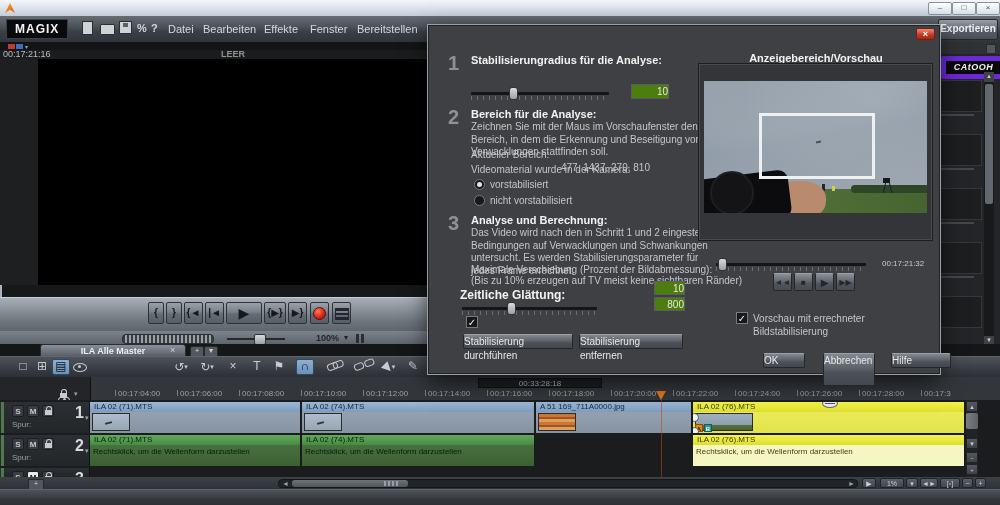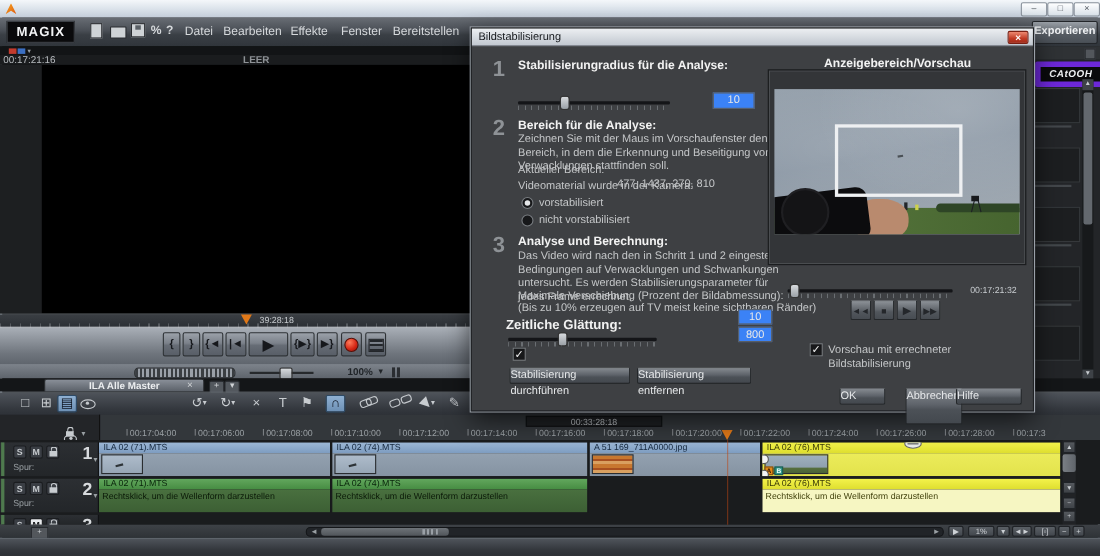--- a/index.html
+++ b/index.html
@@ -132,21 +132,21 @@
   .dialog{left:428px;top:25px;width:510px;height:347px;background:#3e4043;border:1px solid #202225;box-shadow:0 0 0 1px #9aa0a8,0 8px 22px rgba(0,0,0,.65);z-index:10;}
   .dlg-title{position:absolute;left:0;top:0;width:100%;height:16px;background:linear-gradient(#eceff2,#c2c8d0);border-bottom:1px solid #8a9098;color:#15181c;font-size:10px;line-height:16px;box-sizing:border-box;padding-left:6px;}
   .dlg-close{position:absolute;right:4px;top:2px;width:19px;height:12px;background:linear-gradient(#ee8a72,#c03a24 60%,#a02a18);border:1px solid #7a1f12;border-radius:2px;color:#fff;font-size:9px;font-weight:bold;text-align:center;line-height:11px;box-sizing:border-box;}
   .stepnum{position:absolute;color:#8e9296;font-size:20px;font-weight:bold;}
   .dheading{position:absolute;color:#f2f2f2;font-size:11px;font-weight:bold;}
   .dtext{position:absolute;color:#c4c6c8;font-size:10px;line-height:1.25;}
   .slider{position:absolute;}
   .sl-track{height:3px;background:#141518;border-radius:1px;}
   .sl-ticks{height:4px;margin-top:1px;background:repeating-linear-gradient(90deg,#6a6e72 0 1px,transparent 1px 6px);}
   .sl-thumb{position:absolute;top:-5px;width:9px;height:13px;background:linear-gradient(#d8dbde,#9aa0a6);border:1px solid #333;border-radius:3px;box-sizing:border-box;}
-  .vbox{position:absolute;background:#3b82f6;border:1px solid #5a5e63;color:#e8e8e8;font-size:10px;text-align:center;line-height:13px;box-sizing:border-box;margin-left:17px;}
+  .vbox{position:absolute;background:#4d7c0f;border:1px solid #5a5e63;color:#e8e8e8;font-size:10px;text-align:right;line-height:13px;box-sizing:border-box;}
   .dcheck{position:absolute;width:12px;height:12px;background:#17181a;border:1px solid #787c80;color:#f2f2f2;font-size:10px;line-height:11px;text-align:center;box-sizing:border-box;}
   .dradio{position:absolute;width:11px;height:11px;border-radius:50%;background:#17181a;border:1px solid #787c80;box-sizing:border-box;}
   .dradio.sel::after{content:'';position:absolute;left:2px;top:2px;width:5px;height:5px;border-radius:50%;background:#e4e6e8;}
   .dlgbtn{position:absolute;background:linear-gradient(#83888e,#5e636a 45%,#4c5157 60%,#43484e);border:1px solid #24272a;border-top-color:#9aa0a6;border-radius:2px;color:#e6e8ea;font-size:10px;text-align:left;box-sizing:border-box;}
   .pv-panel{position:absolute;left:269px;top:37px;width:235px;height:178px;background:#333538;border:1px solid #1b1d1f;box-shadow:inset 0 0 0 1px #4a4d50;box-sizing:border-box;}
   .pv-img{position:absolute;left:5px;top:17px;width:223px;height:132px;overflow:hidden;background:
      radial-gradient(ellipse at 75% 15%, rgba(255,255,255,.16), transparent 55%),
      radial-gradient(ellipse at 25% 40%, rgba(255,255,255,.10), transparent 50%),
      linear-gradient(170deg,#97a2ad 0%,#8d99a6 45%,#9aa4ae 75%,#a6aeb5 100%);}
   .pv-ground{position:absolute;left:0;bottom:0;width:100%;height:24px;background:linear-gradient(92deg,#6a8050 0%,#517038 45%,#46642f 100%);}
@@ -220,25 +220,20 @@
   <span class="abs g3d-r"></span>
   <span class="abs g3d-b"></span>
   <span class="abs g3d-v">▾</span>
   <div class="abs mon-info">
     <span class="abs" style="left:3px">00:17:21:16</span>
     <span class="abs" style="left:233px;transform:translateX(-50%);color:#8e9296;font-weight:bold">LEER</span>
   </div>
   <div class="abs mon-video"></div>
   <div class="abs mon-left"></div>
 
-  <div class="abs mon-ruler">
-    <div class="abs mon-ticks"></div>
-    <div class="abs mon-marker"></div>
-    <span class="abs mon-ruler-time">39:28:18</span>
-  </div>
 
   <div class="abs transport"></div>
   <div class="abs trbtn" style="left:148px;width:16px">{</div>
   <div class="abs trbtn" style="left:166px;width:16px">}</div>
   <div class="abs trbtn" style="left:184px;width:19px">{◄</div>
   <div class="abs trbtn" style="left:205px;width:19px">|◄</div>
   <div class="abs trbtn" style="left:226px;width:36px;font-size:14px">▶</div>
   <div class="abs trbtn" style="left:264px;width:22px">{▶}</div>
   <div class="abs trbtn" style="left:288px;width:19px">▶}</div>
   <div class="abs trbtn" style="left:310px;width:19px"><span class="rec-dot"></span></div>
@@ -400,21 +395,20 @@
 
   <div class="abs statusbar">
     
     
     
     
     
   </div>
 
   <div class="abs dialog">
-    <div class="dlg-title">Bildstabilisierung</div>
     <div class="dlg-close">×</div>
 
     <span class="stepnum" style="left:19px;top:26px">1</span>
     <span class="dheading" style="left:42px;top:28px">Stabilisierungradius für die Analyse:</span>
     <div class="slider" style="left:42px;top:66px;width:138px">
       <div class="sl-track"></div>
         <div class="sl-ticks"></div>
       <div class="sl-thumb" style="left:38px"></div>
     </div>
     <div class="vbox" style="left:202px;top:58px;width:38px;height:15px">10</div>
@@ -472,16 +466,16 @@
     <span class="pv-time" style="left:453px;top:233px">00:17:21:32</span>
     <div class="pvbtn" style="left:344px;top:247px">◄◄</div>
     <div class="pvbtn" style="left:365px;top:247px">■</div>
     <div class="pvbtn" style="left:386px;top:247px;font-size:10px">▶</div>
     <div class="pvbtn" style="left:407px;top:247px">▶▶</div>
     <span class="dcheck" style="left:307px;top:286px">✓</span>
     <span class="dtext" style="left:324px;top:287px">Vorschau mit errechneter Bildstabilisierung</span>
 
     <div class="dlgbtn" style="left:334px;top:327px;width:42px;height:15px;line-height:14px">OK</div>
     <div class="dlgbtn" style="left:394px;top:327px;width:52px;height:33px;line-height:14px">Abbrechen</div>
-    <div class="dlgbtn" style="left:440px;top:327px;width:60px;height:15px;line-height:14px">Hilfe</div>
+    <div class="dlgbtn" style="left:462px;top:327px;width:60px;height:15px;line-height:14px">Hilfe</div>
   </div>
 
 </div>
 
 </body></html>

